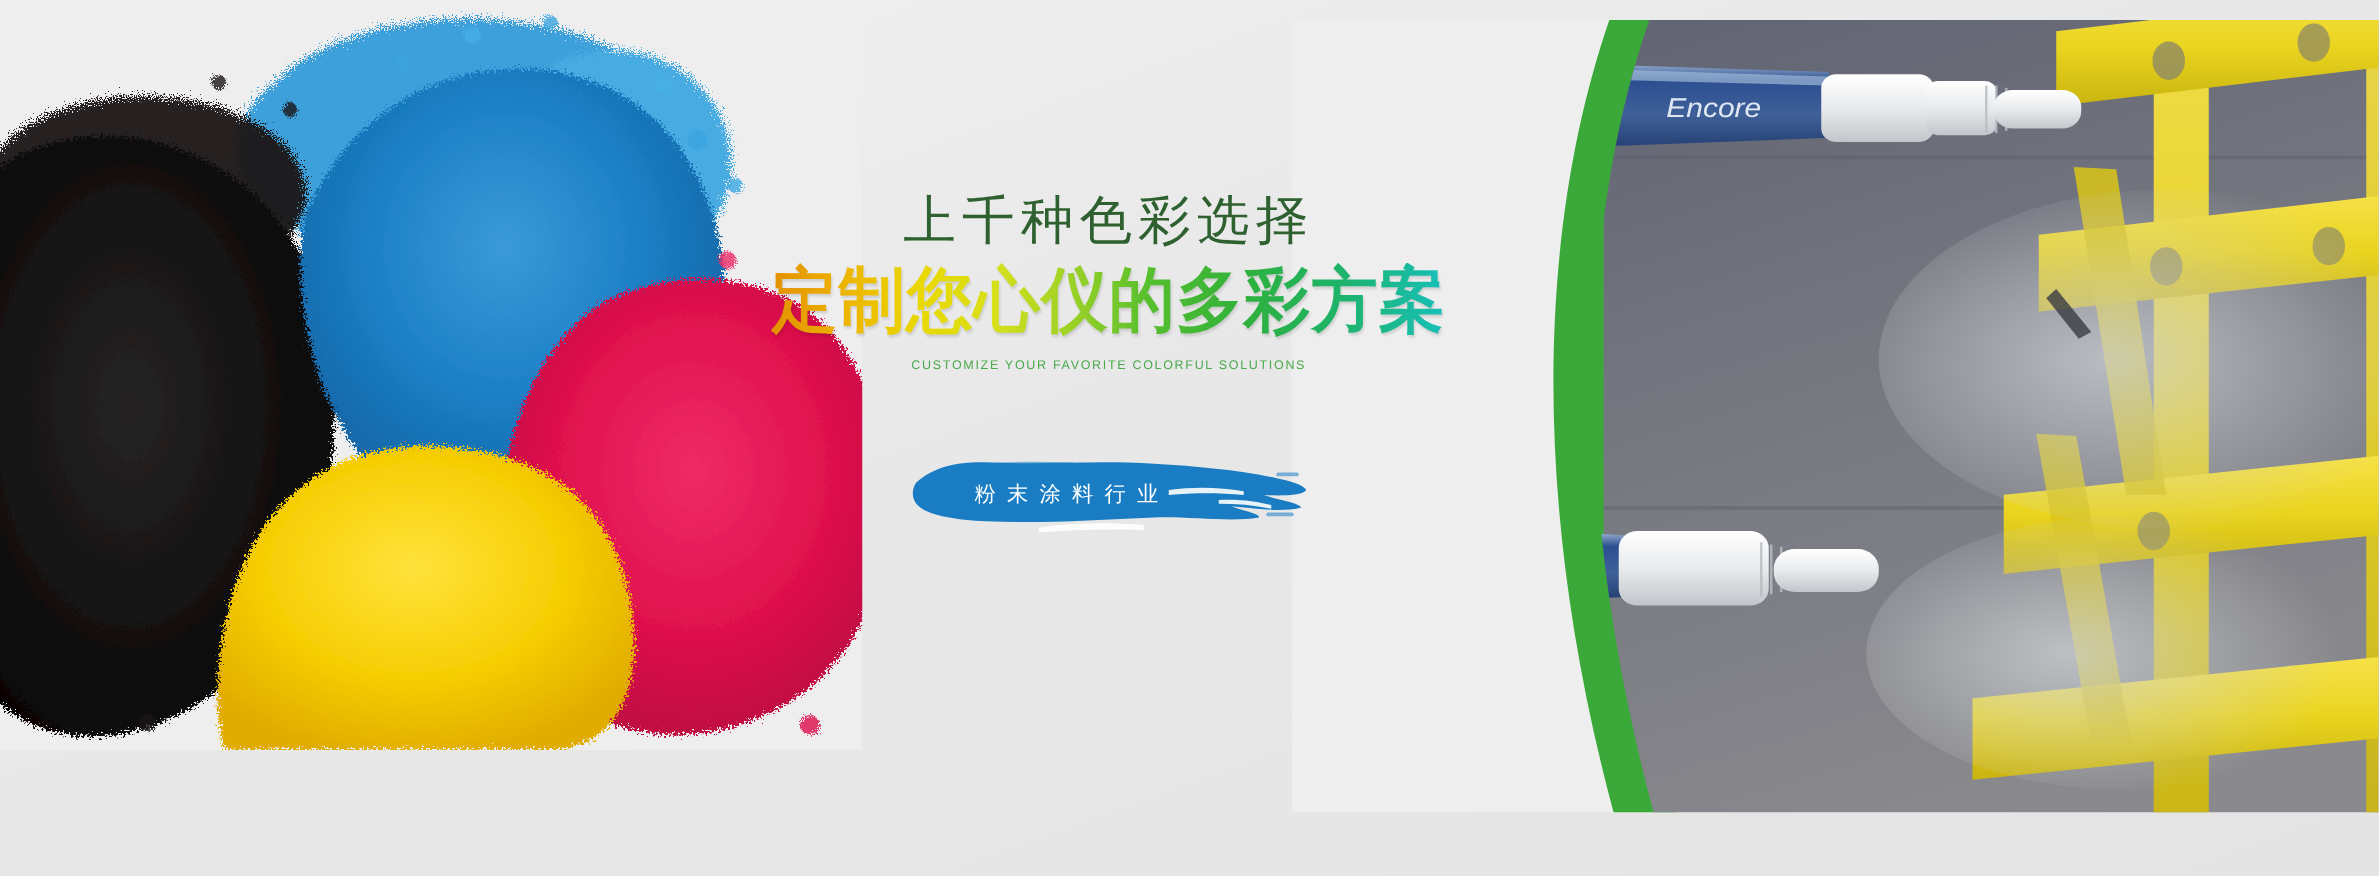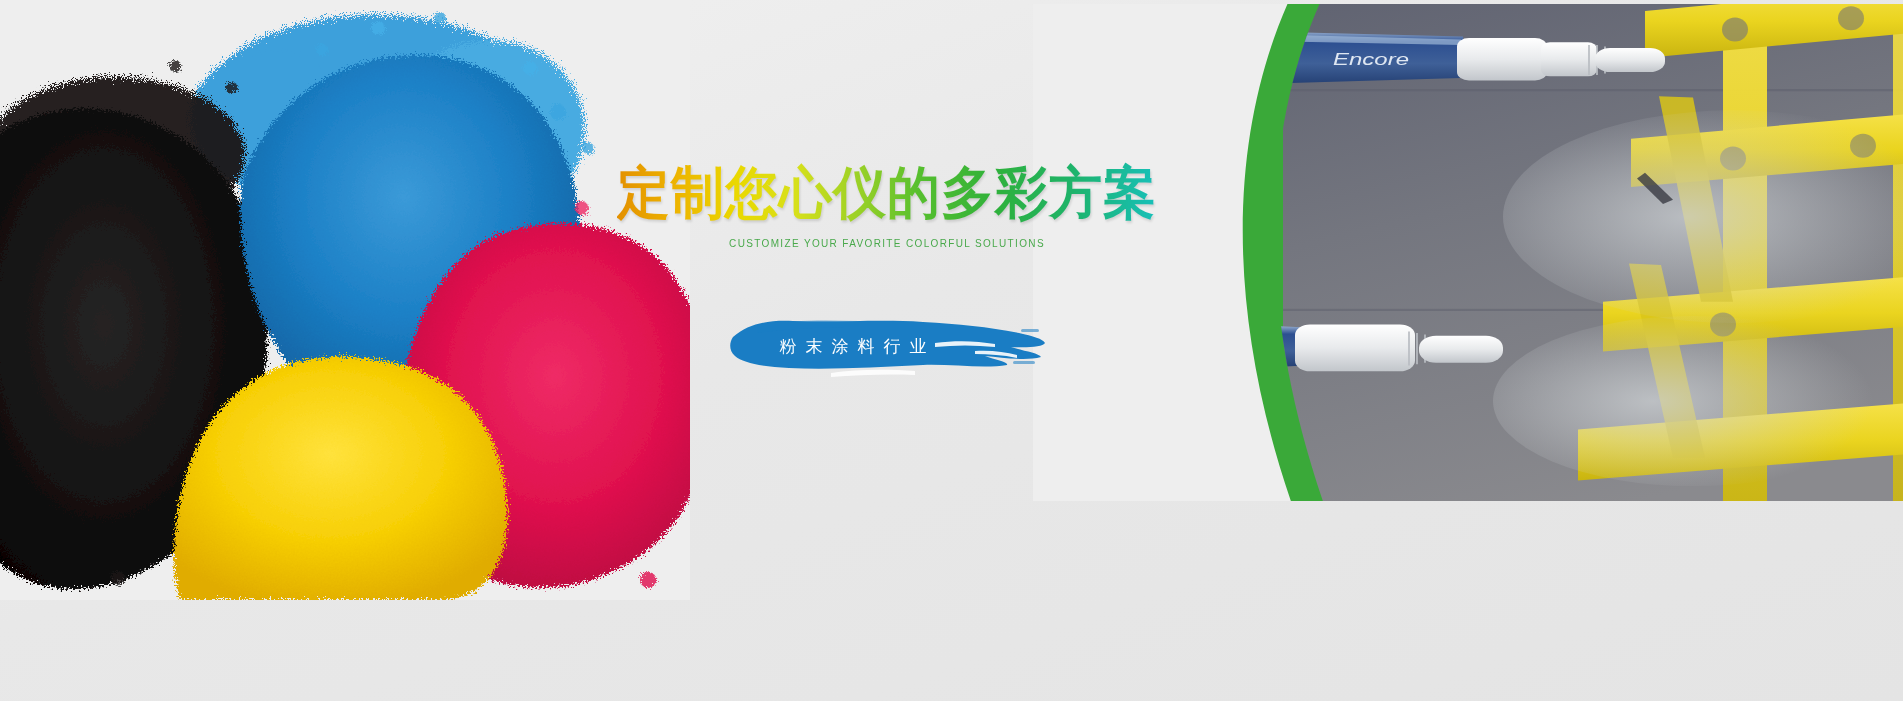--- a/index.html
+++ b/index.html
@@ -22,22 +22,22 @@
     position:absolute;
     left:-30px; top:-20px;
     width:720px; height:620px;
     overflow:hidden;
   }
   .powder-photo svg{ width:100%; height:100%; display:block; }
 
   
   .right-media{
     position:absolute;
-    right:0; top:4px;
-    width:870px; height:497px;
+    right:0; top:16px;
+    width:870px; height:634px;
     overflow:hidden;
   }
   .right-media svg{ width:100%; height:100%; display:block; }
 
   
   .copy{
     position:absolute;
     left:652px; top:0;
     width:470px; height:701px;
     display:flex;
@@ -303,20 +303,21 @@
           <rect x="386" y="468" width="84" height="38" rx="17" fill="url(#gunWhite)"></rect>
         </g>
 
         <path d="M604 246 L612 238 L640 276 L630 282 Z" fill="#3a3b44" opacity=".8"></path>
       </g>
     </svg>
   </div>
 
   <div class="copy">
 
+    <div class="headline-1">上千种色彩选择</div>
 
     <div class="headline-2">定制您心仪的多彩方案</div>
 
     <div class="subtitle-en">CUSTOMIZE YOUR FAVORITE COLORFUL SOLUTIONS</div>
 
     <div class="brush-tag">
       <svg viewBox="0 0 320 78" preserveAspectRatio="none">
         <path d="M6 30 C22 16 42 13 66 14 C110 16 150 12 196 15
                  C232 17 262 20 292 26 C306 29 316 32 318 36
                  C316 40 300 41 284 40 C296 44 312 46 314 50

